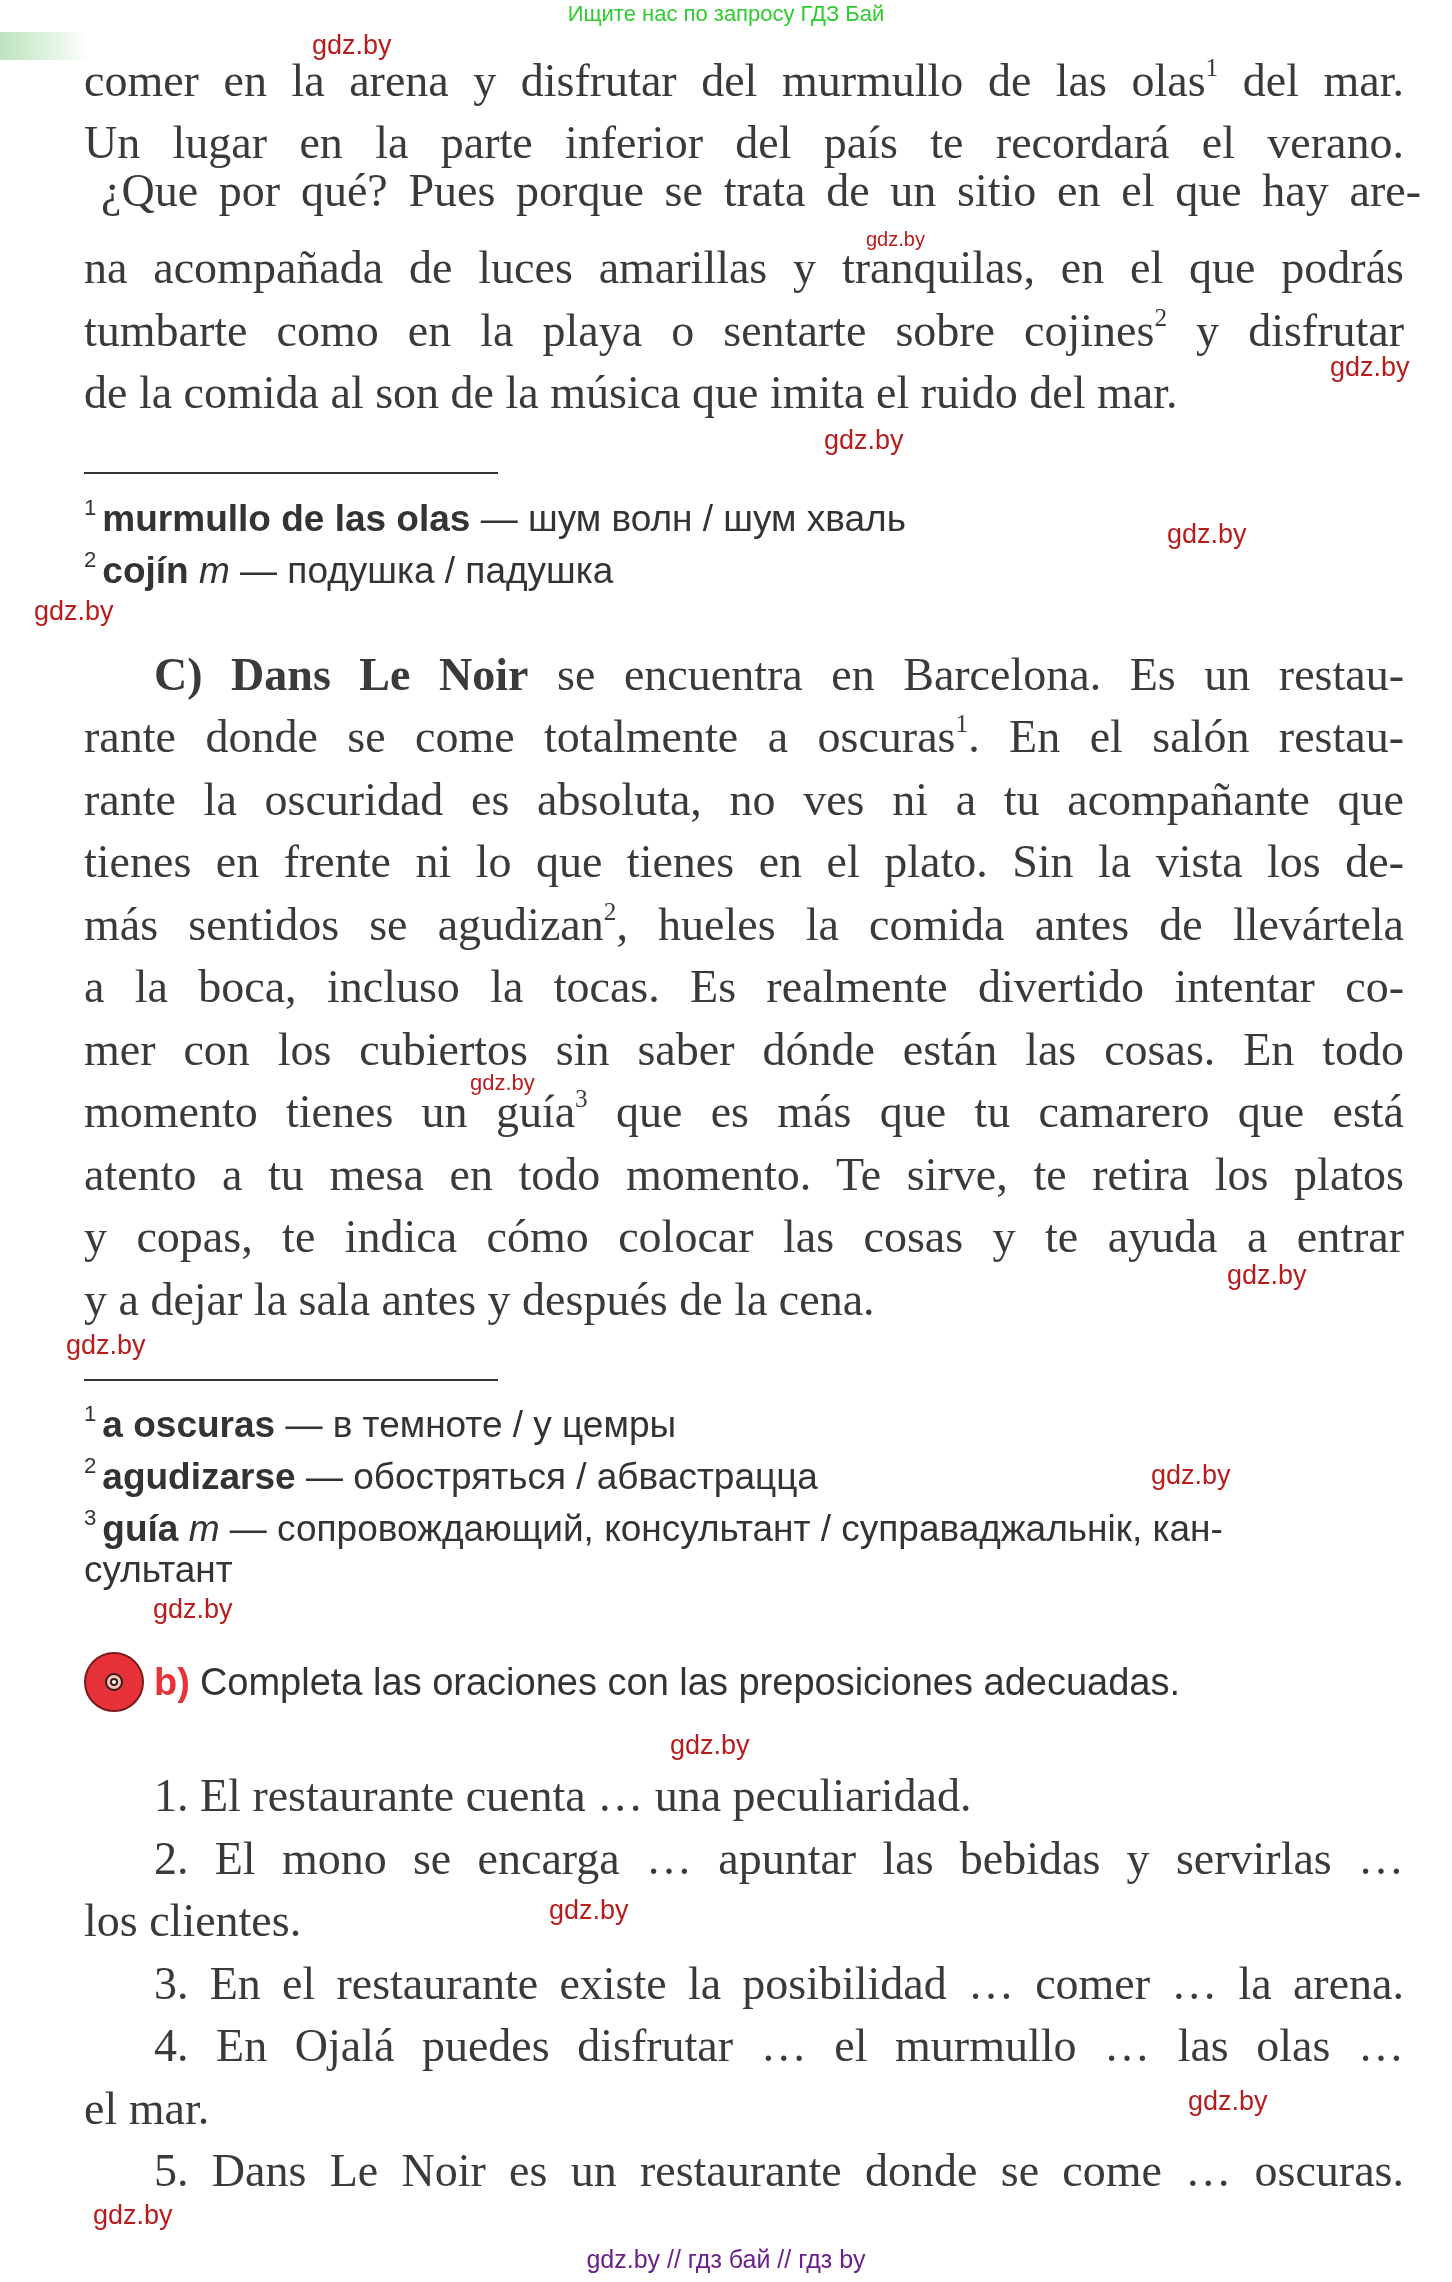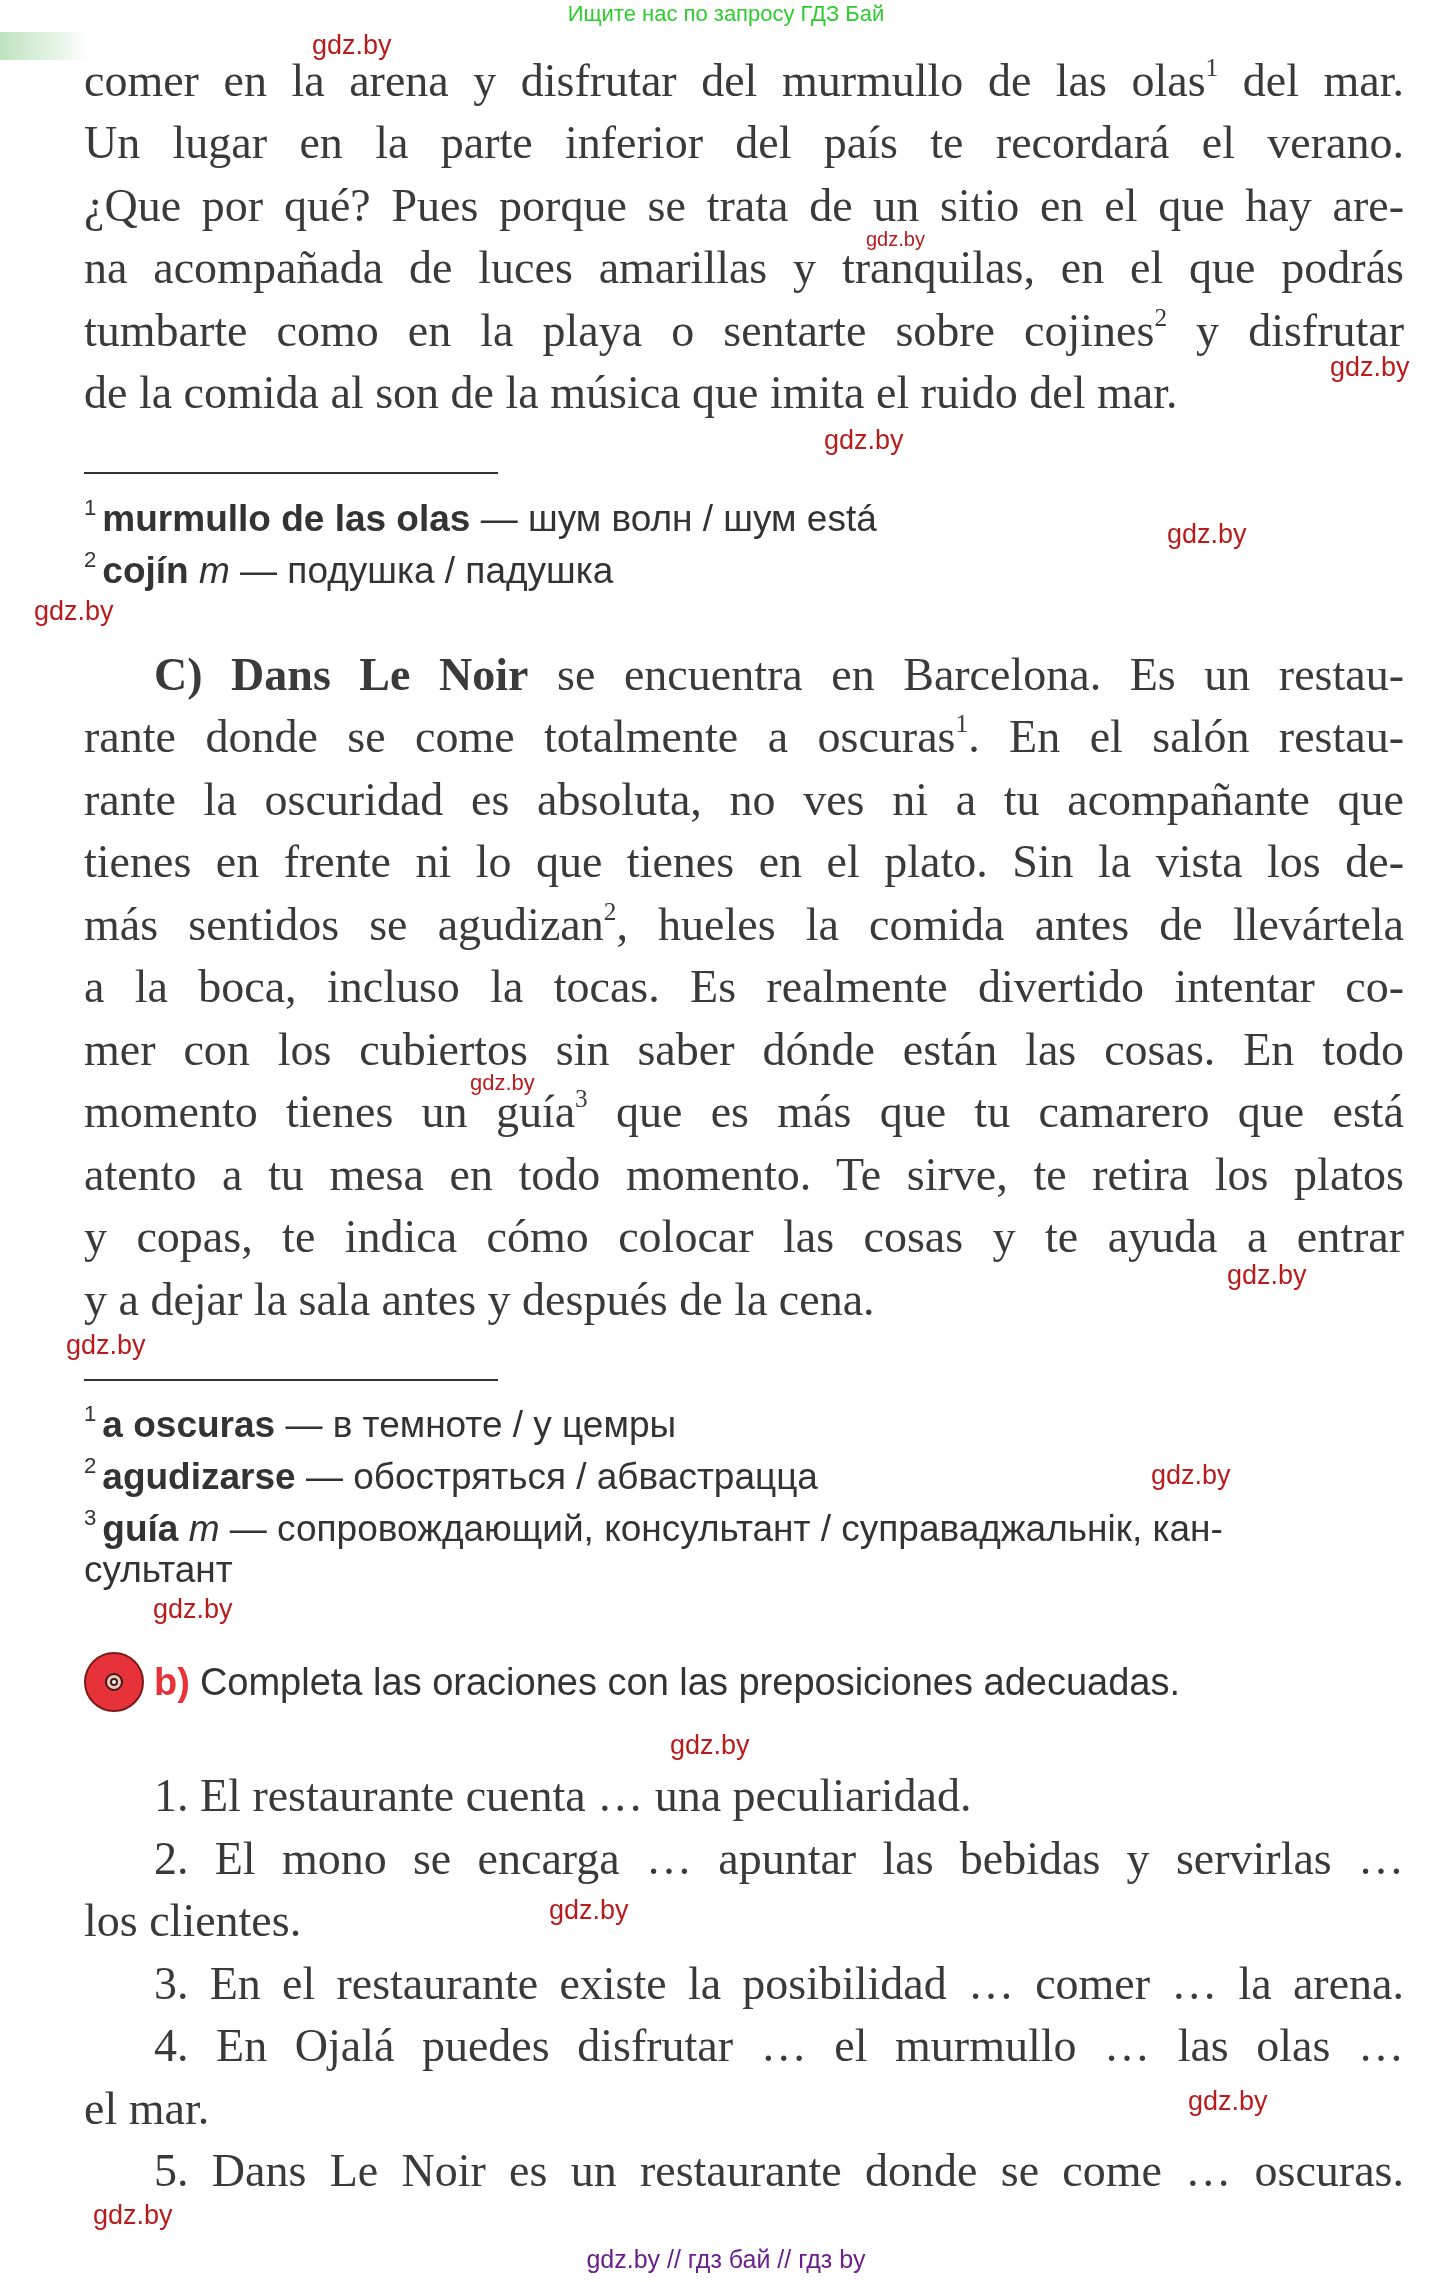--- a/index.html
+++ b/index.html
@@ -43,28 +43,28 @@
 <div class="abs wm" style="left:1151px;top:1460px;">gdz.by</div>
 <div class="abs wm" style="left:153px;top:1594px;">gdz.by</div>
 <div class="abs wm" style="left:670px;top:1730px;">gdz.by</div>
 <div class="abs wm" style="left:549px;top:1895px;">gdz.by</div>
 <div class="abs wm" style="left:1188px;top:2086px;">gdz.by</div>
 <div class="abs wm" style="left:93px;top:2200px;">gdz.by</div>
 
 <div>
   <div class="abs serif-line" style="top:50px;"><span>comer en la arena y disfrutar del murmullo de las olas</span><sup>1</sup><span> del mar.</span></div>
   <div class="abs serif-line" style="top:112px;"><span>Un lugar en la parte inferior del país te recordará el verano.</span></div>
-  <div class="abs serif-line" style="top:175px;"><span>¿Que por qué? Pues porque se trata de un sitio en el que hay are-</span></div>
+  <div class="abs serif-line" style="top:160px;margin-left:17px;"><span>¿Que por qué? Pues porque se trata de un sitio en el que hay are-</span></div>
   <div class="abs serif-line" style="top:237px;"><span>na acompañada de luces amarillas y tranquilas, en el que podrás</span></div>
   <div class="abs serif-line" style="top:300px;"><span>tumbarte como en la playa o sentarte sobre cojines</span><sup>2</sup><span> y disfrutar</span></div>
   <div class="abs serif-line last" style="top:362px;width:1250px;"><span>de la comida al son de la música que imita el ruido del mar.</span></div>
 </div>
 
 <div class="abs rule" style="top:472px;"></div>
-<div class="abs fn" style="top:482px;"><span class="num">1</span><b>murmullo de las olas</b><span> — шум волн / шум está</span></div>
+<div class="abs fn" style="top:482px;"><span class="num">1</span><b>murmullo de las olas</b><span> — шум волн / шум хваль</span></div>
 <div class="abs fn" style="top:534px;"><span class="num">2</span><b>cojín</b> <i>m</i><span> — подушка / падушка</span></div>
 
 <div>
   <div class="abs serif-line indent" style="top:644px;"><span class="bold">C) Dans Le Noir</span><span> se encuentra en Barcelona. Es un restau-</span></div>
   <div class="abs serif-line" style="top:706px;"><span>rante donde se come totalmente a oscuras</span><sup>1</sup><span>. En el salón restau-</span></div>
   <div class="abs serif-line" style="top:769px;"><span>rante la oscuridad es absoluta, no ves ni a tu acompañante que</span></div>
   <div class="abs serif-line" style="top:831px;"><span>tienes en frente ni lo que tienes en el plato. Sin la vista los de-</span></div>
   <div class="abs serif-line" style="top:894px;"><span>más sentidos se agudizan</span><sup>2</sup><span>, hueles la comida antes de llevártela</span></div>
   <div class="abs serif-line" style="top:956px;"><span>a la boca, incluso la tocas. Es realmente divertido intentar co-</span></div>
   <div class="abs serif-line" style="top:1019px;"><span>mer con los cubiertos sin saber dónde están las cosas. En todo</span></div>

